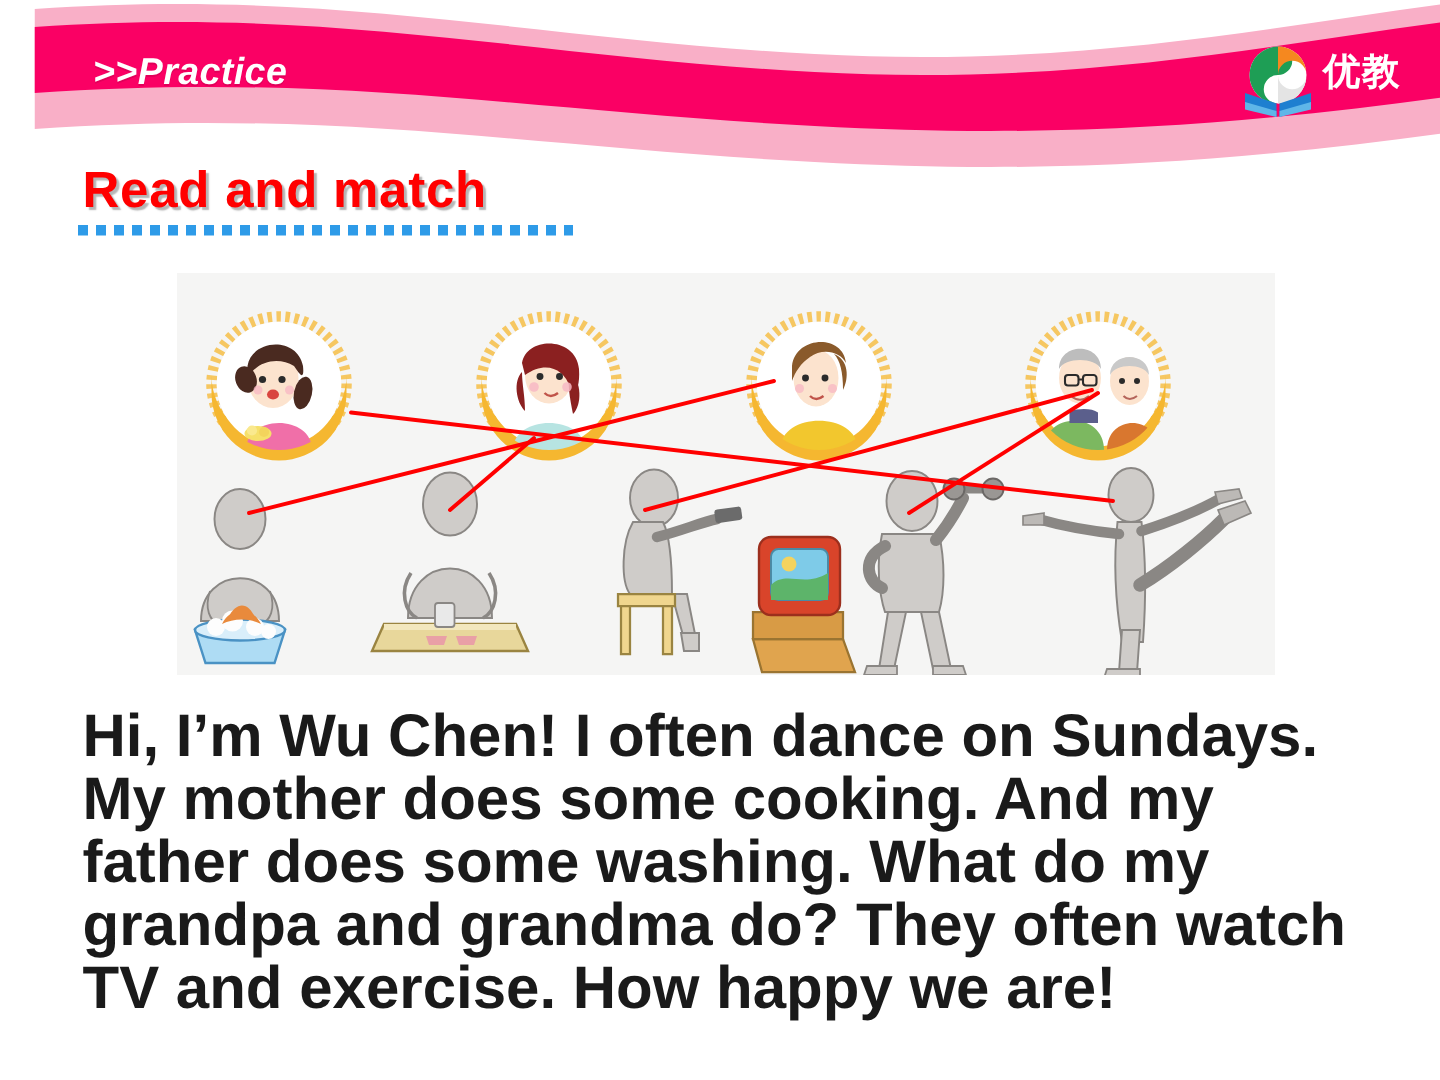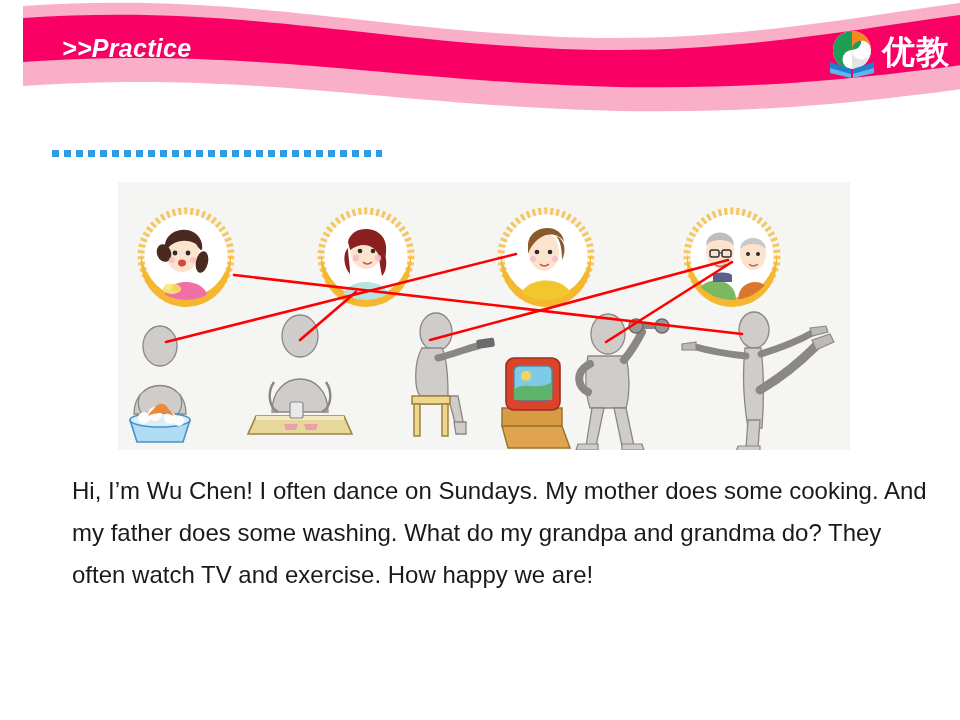--- a/index.html
+++ b/index.html
@@ -17,21 +17,21 @@
     position:absolute;left:62px;top:34px;
     font-size:25px;font-weight:bold;font-style:italic;
     color:#ffffff;letter-spacing:.3px;white-space:nowrap;
     text-shadow:0 1px 0 rgba(150,0,60,.25);
   }
   
   .logo{position:absolute;left:826px;top:28px;width:120px;height:54px;}
   .logo-mark{position:absolute;left:0;top:0;width:52px;height:52px;}
   .logo-text{
     position:absolute;left:56px;top:7px;
-    font-size:33px;font-weight:bold;color:#ffffff;
+    font-size:25px;font-weight:bold;color:#ffffff;
     font-family:"DejaVu Sans","Liberation Sans",sans-serif;
     letter-spacing:1px;line-height:1;white-space:nowrap;
   }
 
   
   .sec-title{
     position:absolute;left:55px;top:108px;
     font-size:34px;font-weight:bold;color:#FF0000;
     letter-spacing:.5px;white-space:nowrap;
     text-shadow:2px 2px 1px rgba(120,120,120,.55);
@@ -43,23 +43,24 @@
 
   
   .panel{
     position:absolute;left:118px;top:182px;width:732px;height:268px;
     background:#f5f5f4;overflow:hidden;
   }
   .panel svg{display:block;width:732px;height:268px;}
 
   
   .para{
-    position:absolute;left:72px;top:470px;width:868px;
-    font-size:24px;line-height:42px;color:#1a1a1a;
+    position:absolute;left:55px;top:470px;width:868px;
+    font-size:40px;line-height:42px;color:#1a1a1a;
     letter-spacing:0px;
+    font-weight:bold;
   }
 </style>
 </head>
 <body>
 
 <div class="slide">
 
   <div class="banner">
     <svg viewBox="0 0 960 118" preserveAspectRatio="none" aria-hidden="true">
 
@@ -78,20 +79,21 @@
       <path d="M26,41 A19,19 0 0,0 45,22 A9.5,9.5 0 0,1 26,22 Z" fill="#E4E4E4"></path>
 
       <path d="M4,34 L25,41 L25,50 L4,43 Z" fill="#1E7FD0"></path>
       <path d="M48,34 L27,41 L27,50 L48,43 Z" fill="#1E7FD0"></path>
       <path d="M4,40 L25,46 L25,50 L4,45 Z" fill="#5FB6E8"></path>
       <path d="M48,40 L27,46 L27,50 L48,45 Z" fill="#5FB6E8"></path>
     </svg>
     <div class="logo-text">优教</div>
   </div>
 
+  <div class="sec-title">Read and match</div>
   <div class="dash-rule"></div>
 
   <div class="panel">
     <svg viewBox="0 0 732 268" aria-hidden="true">
       <defs>
         <clipPath id="c1">
             <circle cx="0" cy="0" r="44"></circle>
           </clipPath>
       </defs>
       <rect x="0" y="0" width="732" height="268" fill="#f5f5f4"></rect>

